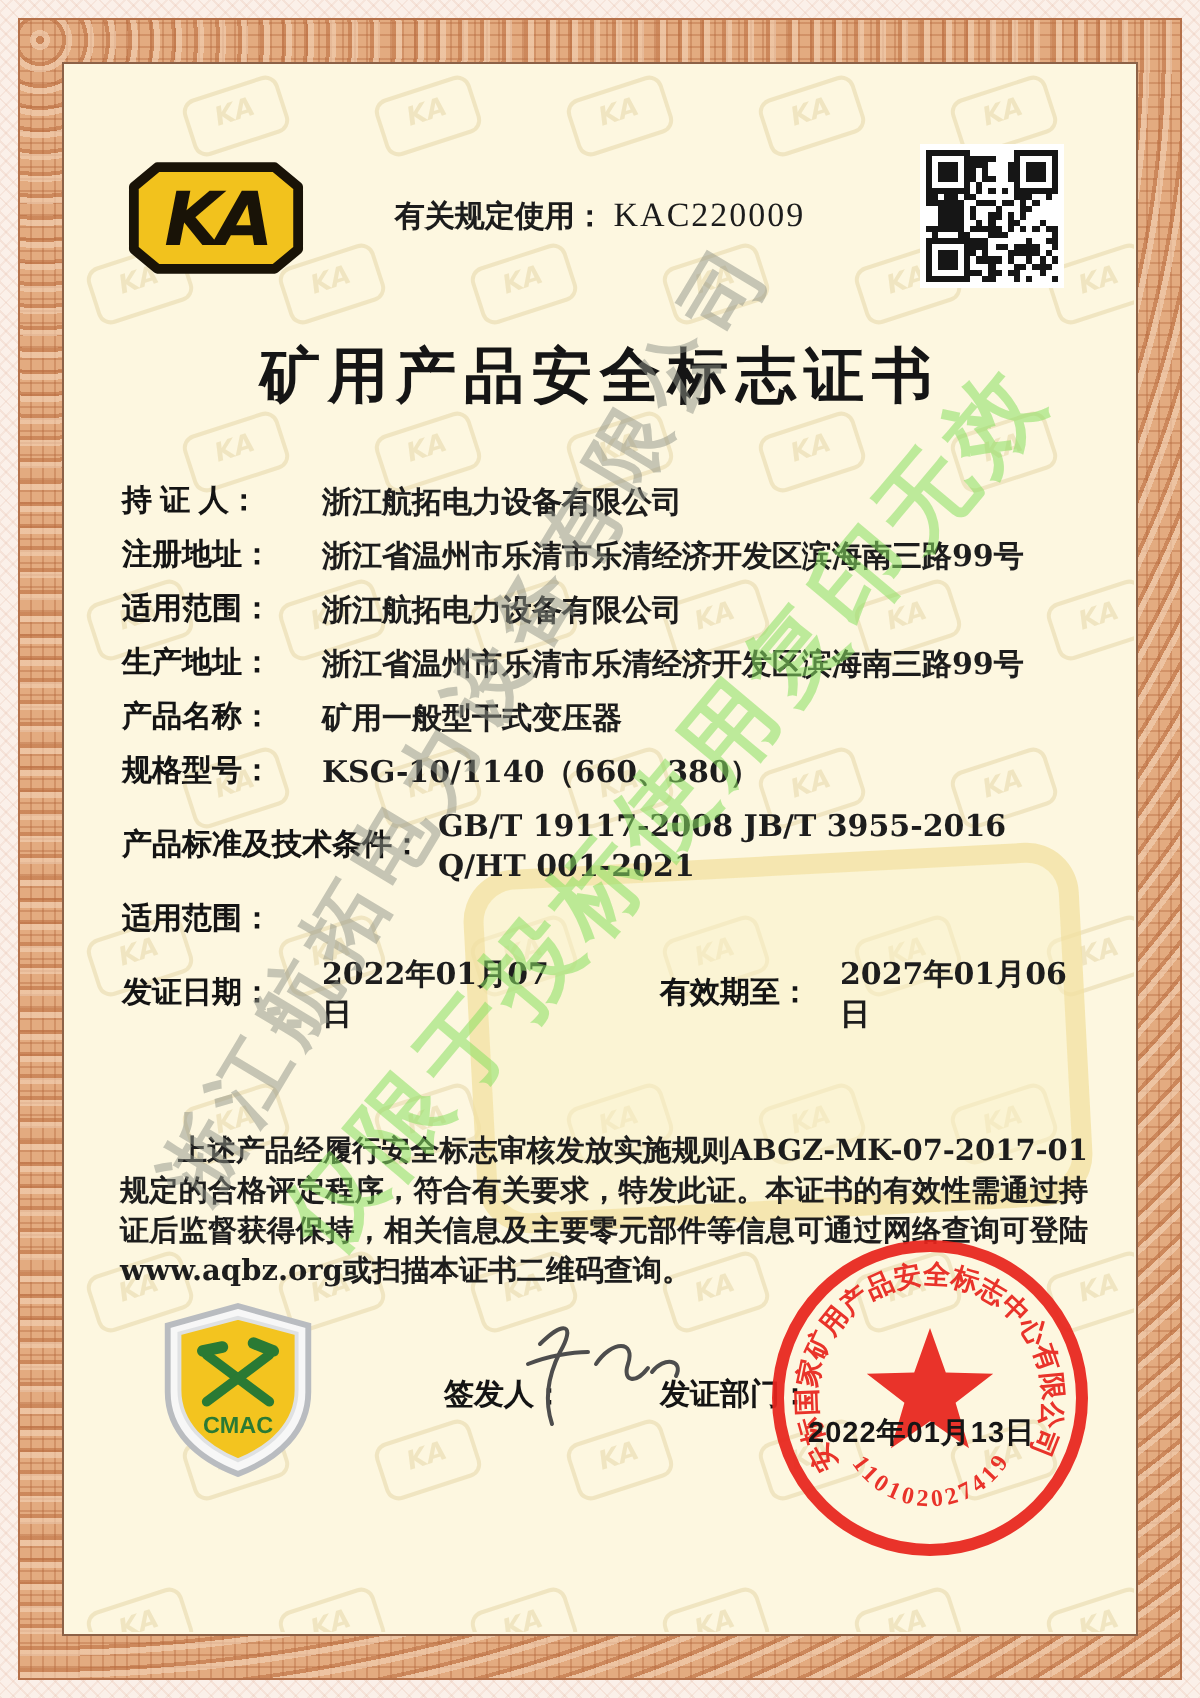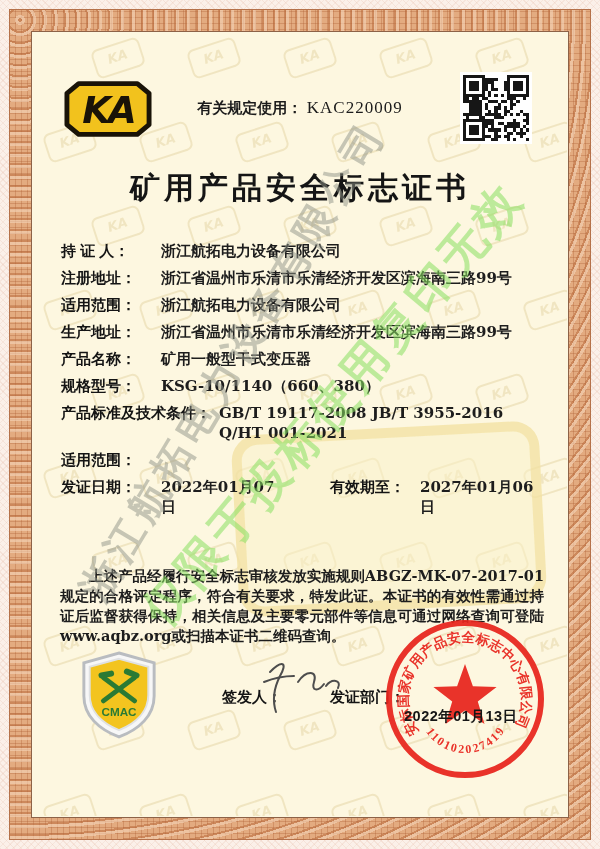--- a/index.html
+++ b/index.html
@@ -28,21 +28,21 @@
   .certno .lbl{font-weight:bold;font-size:15px;color:#1c1c1c;}
   .certno .num{font-family:"Liberation Serif",serif;font-size:17px;color:#1c1c1c;letter-spacing:1px;}
   .qr{position:absolute;left:460px;top:72px;width:72px;height:72px;background:#fff;padding:3px;box-sizing:border-box;z-index:2;}
   .qr-grid{position:relative;width:66px;height:66px;}
   .qr-grid div{position:absolute;background:#161616;}
   .title{position:absolute;left:0;top:168px;width:600px;text-align:center;z-index:2;
          font-size:30px;font-weight:bold;color:#151515;letter-spacing:4px;
          font-family:"DejaVu Serif","Liberation Serif",serif;}
   
   .fields{position:absolute;left:61px;top:241px;width:486px;z-index:2;}
-  .frow{display:flex;align-items:flex-start;line-height:20px;margin-bottom:7px;font-size:15px;}
+  .frow{display:flex;align-items:center;line-height:20px;margin-bottom:7px;font-size:15px;}
   .frow .lab{font-weight:bold;color:#141414;flex:0 0 100px;white-space:nowrap;}
   .frow .lab.wide{flex:0 0 auto;margin-right:8px;}
   .frow .val{font-family:"DejaVu Serif","Liberation Serif",serif;font-weight:bold;color:#1d1d1d;}
   .frow .lab2{font-weight:bold;color:#141414;margin-left:42px;white-space:nowrap;}
   .frow.issue{margin-top:4px;}
   .frow.remark{margin-top:12px;}
   .statement{position:absolute;left:60px;top:566px;width:484px;z-index:2;
          font-family:"DejaVu Serif","Liberation Serif",serif;font-weight:bold;color:#1d1d1d;
          font-size:14.5px;line-height:1.38;text-align:justify;text-indent:2em;}
   

